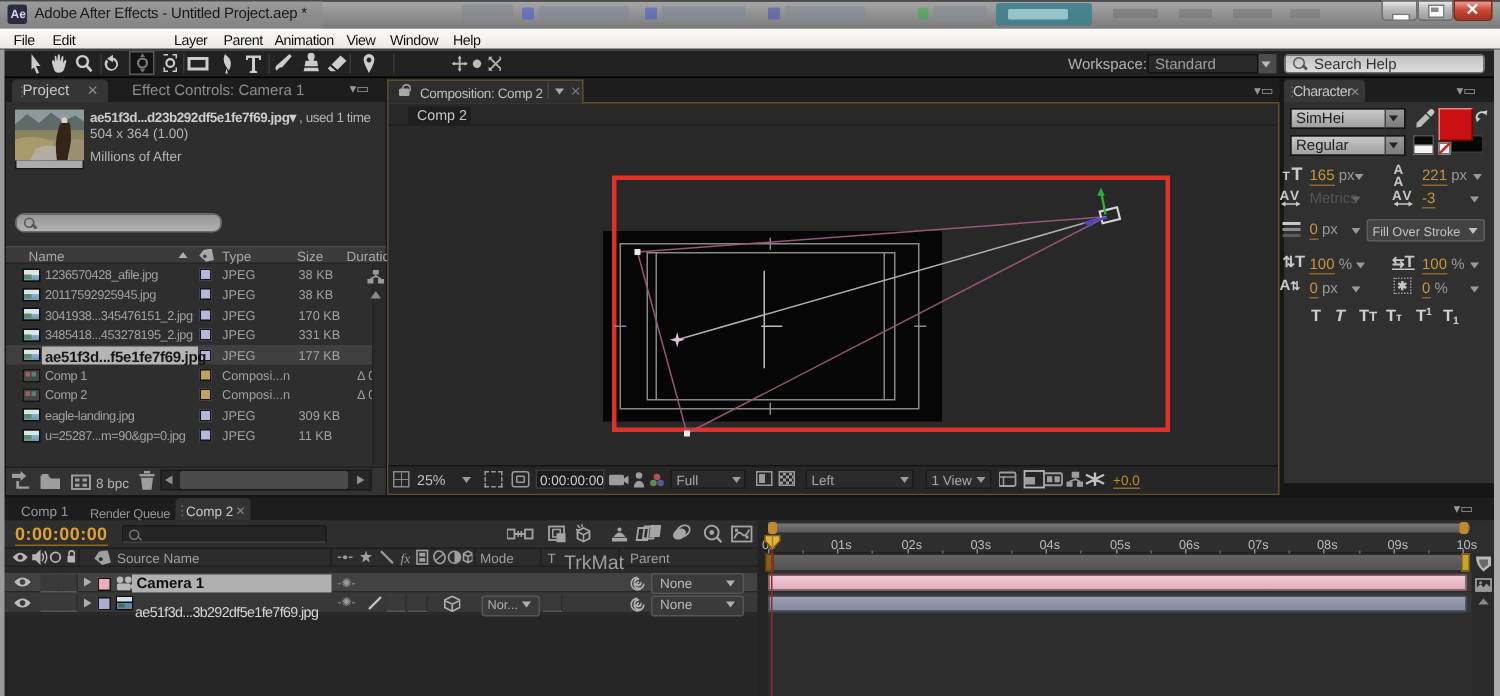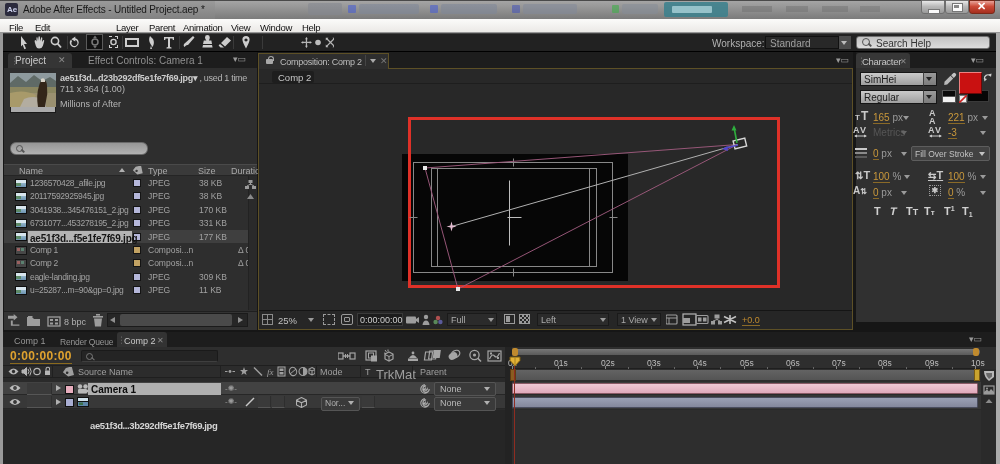--- a/index.html
+++ b/index.html
@@ -134,21 +134,21 @@
   <path d="M0,10 L8,3 L16,9 L24,2 L32,8 L40,4 L46,8 L46,14 L0,14 Z" fill="#5f6a66"></path>
   <path d="M0,14 L46,14 L46,20 L0,20 Z" fill="#8a8660"></path>
   <path d="M0,20 Q14,16 26,22 L20,34 L0,34 Z" fill="#a89a6a"></path>
   <path d="M14,26 Q24,21 36,28 L36,34 L10,34 Z" fill="#b3ada0"></path>
   <path d="M28,34 Q26,22 29,13 Q30,8 33,7 Q37,7 37,13 Q38,21 36,28 L35,34 Z" fill="#332619"></path>
   <path d="M31,6 Q34,4 35,7 L35,9 L31,9 Z" fill="#d8d4c8"></path>
   <rect x="0" y="34" width="46" height="6" fill="#1a1a1a"></rect>
   <rect x="1" y="34" width="44" height="5" fill="#ababab"></rect>
 </svg>
 <div class="txt" style="left:60px;top:73px;font-size:9px;color:#cdcdcd;font-weight:bold;letter-spacing:-0.3px;">ae51f3d...d23b292df5e1fe7f69.jpg▾<span style="font-weight:normal;color:#b5b5b5;"> , used 1 time</span></div>
-<div class="txt" style="left:60px;top:84px;font-size:9px;color:#b5b5b5;">711 x 364 (1.00)</div>
+<div class="txt" style="left:60px;top:84px;font-size:9px;color:#b5b5b5;">504 x 364 (1.00)</div>
 <div class="txt" style="left:60px;top:99px;font-size:9px;color:#b5b5b5;">Millions of After</div>
 
 <div class="ab" style="left:10px;top:142px;width:138px;height:13px;background:linear-gradient(180deg,#969696,#b2b2b2);border:1px solid #6a6a6a;border-radius:6px;box-sizing:border-box;"></div>
 <div class="ab" style="left:16px;top:145px;width:5px;height:5px;border:1.5px solid #555;border-radius:50%;"></div>
 <div class="ab" style="left:21px;top:150px;width:4px;height:1.5px;background:#555;transform:rotate(45deg);"></div>
 
 <div class="ab" style="left:4px;top:164px;width:253px;height:12px;background:#3a3a3a;border-top:1px solid #4a4a4a;border-bottom:1px solid #252525;box-sizing:border-box;"></div>
 <div class="txt" style="left:19px;top:166px;font-size:9px;color:#a8a8a8;">Name</div>
 <div class="tri-u" style="left:119px;top:168px;border-bottom-color:#b0b0b0;"></div>
 <div class="sep" style="left:129px;top:165px;height:10px;"></div>
@@ -178,21 +178,21 @@
 <div class="txt" style="left:148px;top:191.4px;font-size:8.5px;color:#a2a2a2;">JPEG</div>
 <div class="txt" style="left:199px;top:191.4px;font-size:8.5px;color:#a2a2a2;">38 KB</div>
 <div class="ab" style="left:15px;top:205.3px;width:12px;height:9px;background:linear-gradient(180deg,#d8e6ee 45%,#8fb2c8 46%,#6e94b2);border:1px solid #0e0e0e;box-sizing:border-box;"></div>
 <div class="ab" style="left:16px;top:209.3px;width:5px;height:3px;background:#5d8a68;"></div>
 <div class="txt" style="left:30px;top:204.8px;font-size:8.5px;color:#a2a2a2;letter-spacing:-0.3px;">3041938...345476151_2.jpg</div>
 <div class="ab" style="left:133px;top:205.8px;width:8px;height:8px;background:#b5b7da;border:1px solid #141414;box-sizing:border-box;"></div>
 <div class="txt" style="left:148px;top:204.8px;font-size:8.5px;color:#a2a2a2;">JPEG</div>
 <div class="txt" style="left:199px;top:204.8px;font-size:8.5px;color:#a2a2a2;">170 KB</div>
 <div class="ab" style="left:15px;top:218.7px;width:12px;height:9px;background:linear-gradient(180deg,#d8e6ee 45%,#8fb2c8 46%,#6e94b2);border:1px solid #0e0e0e;box-sizing:border-box;"></div>
 <div class="ab" style="left:16px;top:222.7px;width:5px;height:3px;background:#5d8a68;"></div>
-<div class="txt" style="left:30px;top:218.2px;font-size:8.5px;color:#a2a2a2;letter-spacing:-0.3px;">6731077...453278195_2.jpg</div>
+<div class="txt" style="left:30px;top:218.2px;font-size:8.5px;color:#a2a2a2;letter-spacing:-0.3px;">3485418...453278195_2.jpg</div>
 <div class="ab" style="left:133px;top:219.2px;width:8px;height:8px;background:#b5b7da;border:1px solid #141414;box-sizing:border-box;"></div>
 <div class="txt" style="left:148px;top:218.2px;font-size:8.5px;color:#a2a2a2;">JPEG</div>
 <div class="txt" style="left:199px;top:218.2px;font-size:8.5px;color:#a2a2a2;">331 KB</div>
 <div class="ab" style="left:15px;top:232.1px;width:12px;height:9px;background:linear-gradient(180deg,#d8e6ee 45%,#8fb2c8 46%,#6e94b2);border:1px solid #0e0e0e;box-sizing:border-box;"></div>
 <div class="ab" style="left:16px;top:236.1px;width:5px;height:3px;background:#5d8a68;"></div>
 <div class="ab" style="left:133px;top:232.6px;width:8px;height:8px;background:#b5b7da;border:1px solid #141414;box-sizing:border-box;"></div>
 <div class="txt" style="left:148px;top:231.6px;font-size:8.5px;color:#a2a2a2;">JPEG</div>
 <div class="txt" style="left:199px;top:231.6px;font-size:8.5px;color:#a2a2a2;">177 KB</div>
 <div class="ab" style="left:15px;top:245.5px;width:12px;height:9px;background:#474747;border:1px solid #141414;box-sizing:border-box;"></div>
 <div class="ab" style="left:17px;top:247.5px;width:3px;height:3px;background:#9a6060;"></div>
@@ -632,21 +632,21 @@
 <div class="cell" style="left:27px;top:396px;width:12px;height:11px;"></div>
 <div class="cell" style="left:39px;top:396px;width:12px;height:11px;"></div>
 
 <div class="ab" style="left:56px;top:399px;width:0;height:0;border-top:3.5px solid transparent;border-bottom:3.5px solid transparent;border-left:5px solid #b0b0b0;"></div>
 <div class="ab" style="left:65px;top:398px;width:9px;height:9px;background:#a9aed2;border:1px solid #111;box-sizing:border-box;"></div>
 <svg class="ab" style="left:77px;top:397px;" width="12" height="10" viewBox="0 0 12 10">
         <rect x="0.5" y="0.5" width="11" height="9" fill="#cfe0ea" stroke="#111"></rect>
         <rect x="0.5" y="4.5" width="11" height="5" fill="#5d86a8" stroke="#111"></rect>
         <rect x="2" y="5.5" width="4" height="2.5" fill="#3a6f4a"></rect>
       </svg>
-<div class="txt" style="left:90px;top:420px;font-size:9.5px;font-weight:bold;color:#d6d6d6;letter-spacing:-0.4px;">ae51f3d...3b292df5e1fe7f69.jpg</div>
+<div class="txt" style="left:90px;top:403px;font-size:9.5px;font-weight:normal;color:#d6d6d6;letter-spacing:-0.4px;">ae51f3d...3b292df5e1fe7f69.jpg</div>
 <div class="txt" style="left:225px;top:397px;font-size:8px;color:#9a9a9a;">-✺-</div>
 <svg class="ab" style="left:245px;top:397px;" width="10" height="10">
         <line x1="1" y1="9" x2="9" y2="1" stroke="#c8c8c8" stroke-width="1.5"></line>
       </svg>
 <div class="cell" style="left:258px;top:396px;width:12px;height:11px;"></div>
 <div class="cell" style="left:272px;top:396px;width:12px;height:11px;"></div>
 <svg class="ab" style="left:296px;top:397px;" width="11" height="11" viewBox="0 0 11 11">
         <path d="M5.5,0.5 L10.5,3 L10.5,8 L5.5,10.5 L0.5,8 L0.5,3 Z M0.5,3.3 L5.5,5.8 L10.5,3.3 M5.5,5.8 L5.5,10.5" fill="none" stroke="#b0b0b0" stroke-width="1.1"></path>
       </svg>
 <div class="ddbox" style="left:321px;top:396.5px;width:37px;height:12px;"></div>

